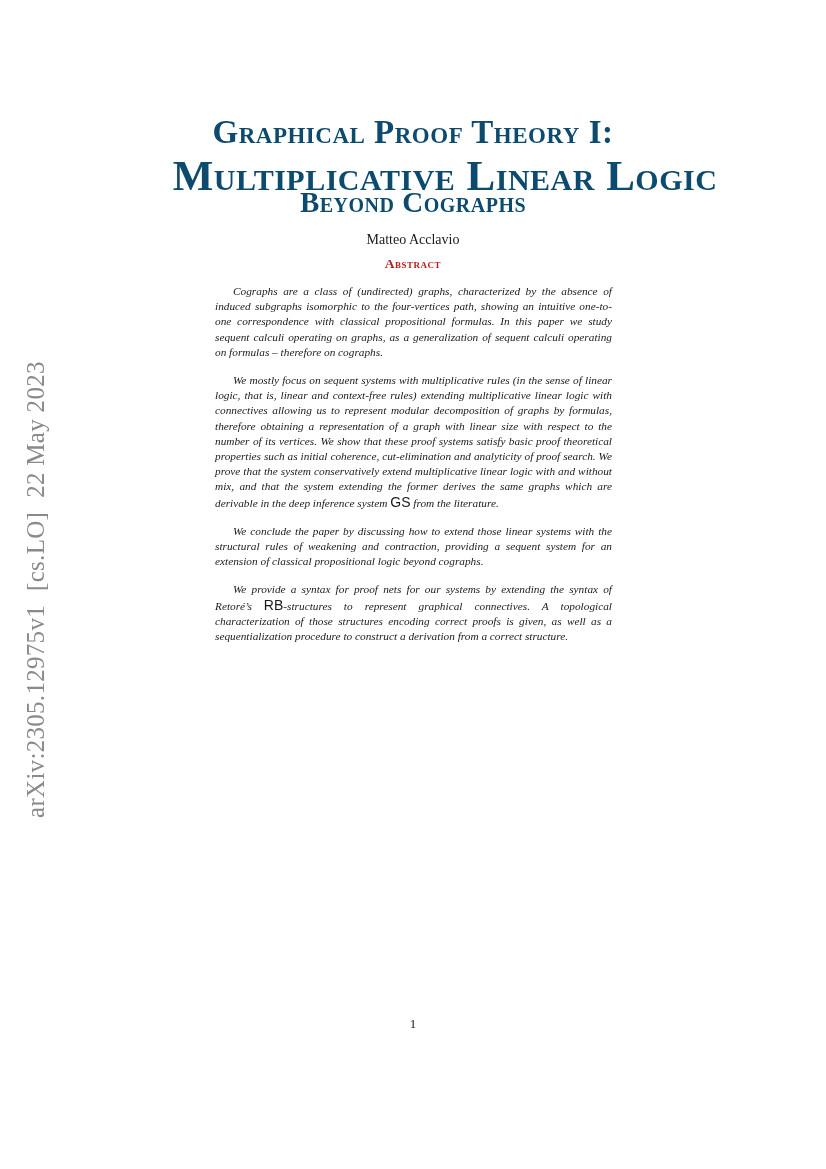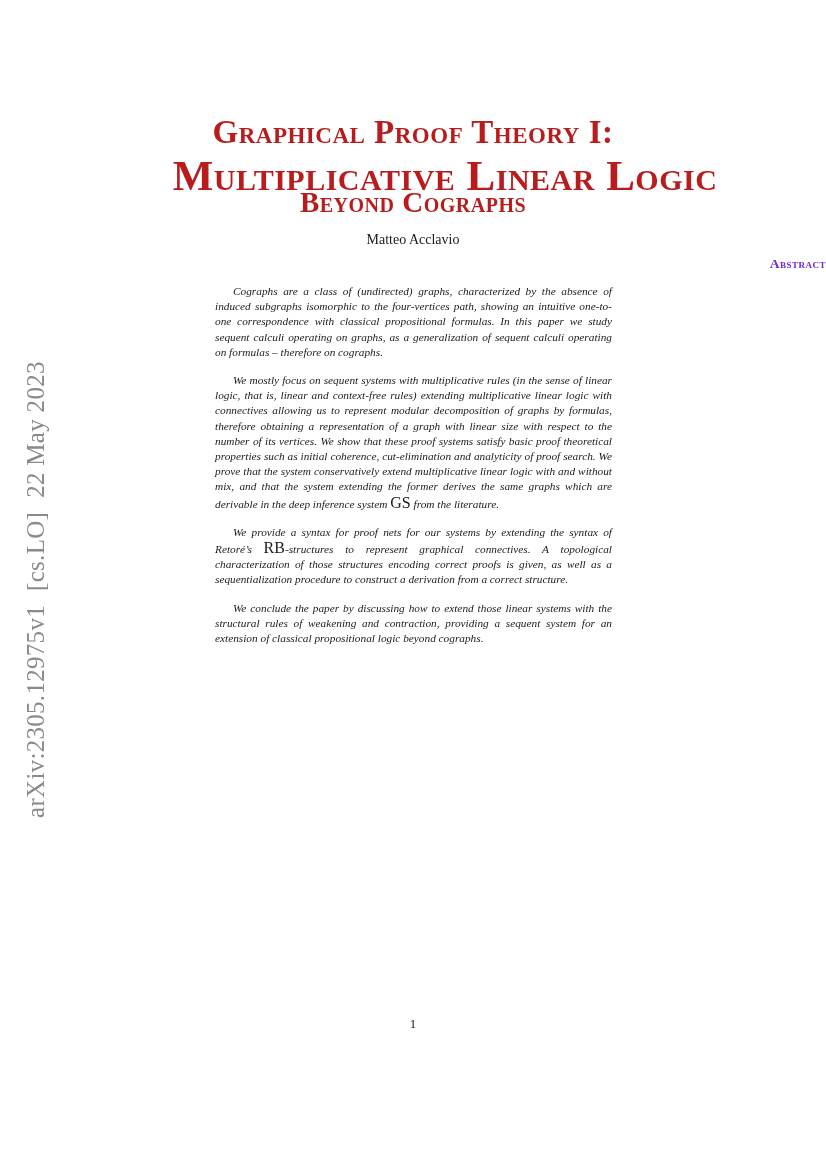--- a/index.html
+++ b/index.html
@@ -1,44 +1,44 @@
 <!DOCTYPE html>
 <html><head>
 <meta charset="utf-8">
 <style>
   html, body { margin:0; padding:0; background:#ffffff; }
   body { width:826px; height:1169px; position:relative; overflow:hidden; font-family:"Liberation Serif", "DejaVu Serif", serif; color:#1a1a1a; }
-  .title { position:absolute; left:0; width:826px; text-align:center; color:#b91c1c; font-family:"Liberation Serif", serif; font-weight:bold; font-variant:small-caps; letter-spacing:0.5px; }
+  .title { position:absolute; left:0; width:826px; text-align:center; color:#0c4a6e; font-family:"Liberation Serif", serif; font-weight:bold; font-variant:small-caps; letter-spacing:0.5px; }
   .t1 { top:112px; font-size:33px; line-height:40px; }
   .t2 { top:158px; font-size:43px; line-height:36px;padding-left:32px; }
   .t3 { top:186px; font-size:29px; line-height:32px; }
   .author { position:absolute; top:232px; left:0; width:826px; text-align:center; font-size:14px; }
-  .abstract-head { position:absolute; top:256px; left:0; width:826px; text-align:right; color:#6d28d9; font-weight:bold; font-variant:small-caps; font-size:13.5px; letter-spacing:0.5px; }
+  .abstract-head { position:absolute; top:256px; left:0; width:826px; text-align:center; color:#b91c1c; font-weight:bold; font-variant:small-caps; font-size:13.5px; letter-spacing:0.5px; }
   .abstract { position:absolute; top:271px; left:202px; width:423px; font-style:italic; font-size:11.3px; line-height:15.2px; text-align:justify; hyphens:auto; }
   .abstract p { margin:13px; text-indent:18px; }
-  .sf { font-style:normal; font-family:Liberation Serif, serif; font-size:16px; }
+  .sf { font-style:normal; font-family:Liberation Sans, sans-serif; font-size:14px; }
   .arxiv { position:absolute; left:22px; top:818px; transform-origin:0 0; transform:rotate(-90deg); white-space:nowrap; font-size:25px; color:#8a8a8a; font-family:"Liberation Serif", serif; letter-spacing:0.3px; }
   .arxiv span { margin-right:14px; }
   .pagenum { position:absolute; top:1016px; left:0; width:826px; text-align:center; font-size:13px; }
 </style>
 </head>
 <body>
 
 <div class="title t1">Graphical Proof Theory I:</div>
 <div class="title t2">Multiplicative Linear Logic</div>
 <div class="title t3">Beyond Cographs</div>
 
 <div class="author">Matteo Acclavio</div>
 
 <div class="abstract-head">Abstract</div>
 
 <div class="abstract">
   <p>Cographs are a class of (undirected) graphs, characterized by the absence of induced subgraphs isomorphic to the four-vertices path, showing an intuitive one-to-one correspondence with classical propositional formulas. In this paper we study sequent calculi operating on graphs, as a generalization of sequent calculi operating on formulas – therefore on cographs.</p>
   <p><span>We mostly focus on sequent systems with multiplicative rules (in the sense of linear logic, that is, linear and context-free rules) extending multiplicative linear logic with connectives allowing us to represent modular decomposition of graphs by formulas, therefore obtaining a representation of a graph with linear size with respect to the number of its vertices. We show that these proof systems satisfy basic proof theoretical properties such as initial coherence, cut-elimination and analyticity of proof search. We prove that the system conservatively extend multiplicative linear logic with and without mix, and that the system extending the former derives the same graphs which are derivable in the deep inference system</span> <span class="sf">GS</span> <span>from the literature.</span></p>
+  <p>We conclude the paper by discussing how to extend those linear systems with the structural rules of weakening and contraction, providing a sequent system for an extension of classical propositional logic beyond cographs.</p>
   <p><span>We provide a syntax for proof nets for our systems by extending the syntax of Retoré’s</span> <span class="sf">RB</span><span>-structures to represent graphical connectives. A topological characterization of those structures encoding correct proofs is given, as well as a sequentialization procedure to construct a derivation from a correct structure.</span></p>
-  <p>We conclude the paper by discussing how to extend those linear systems with the structural rules of weakening and contraction, providing a sequent system for an extension of classical propositional logic beyond cographs.</p>
 </div>
 
 <div class="arxiv">
   <span>arXiv:2305.12975v1</span><span>[cs.LO]</span><span>22 May 2023</span>
 </div>
 
 <div class="pagenum">1</div>
 
 </body></html>

